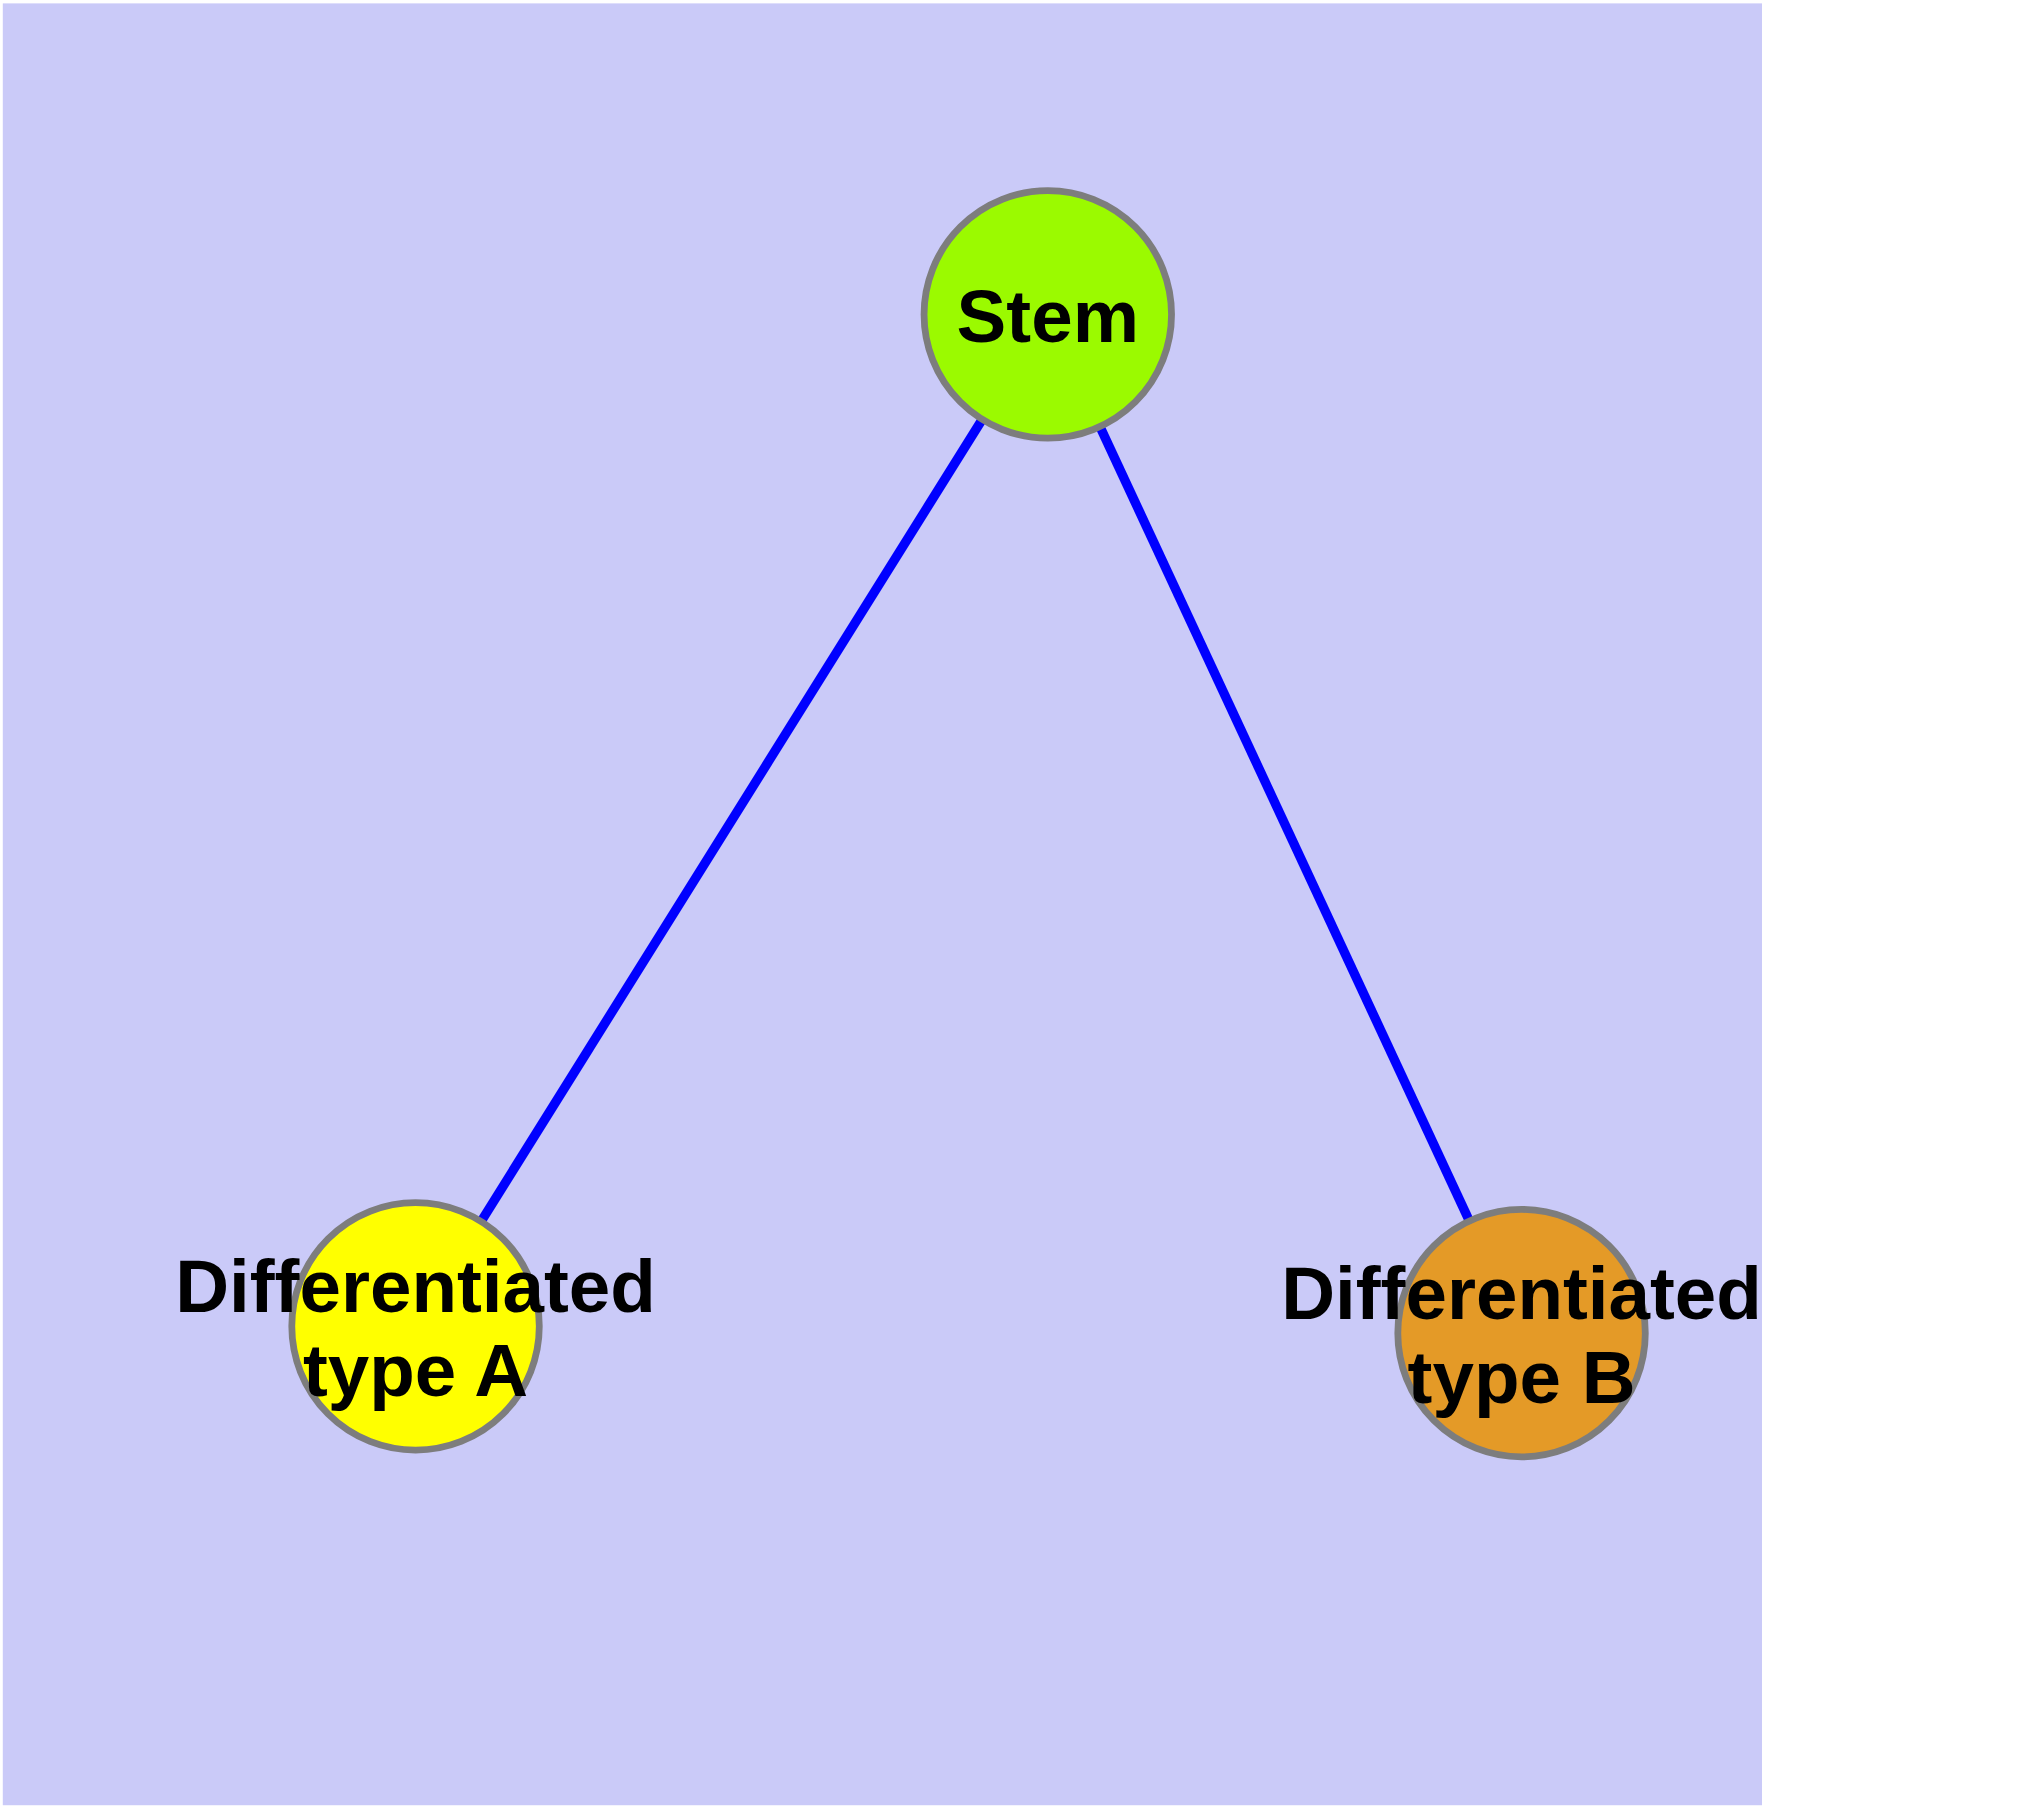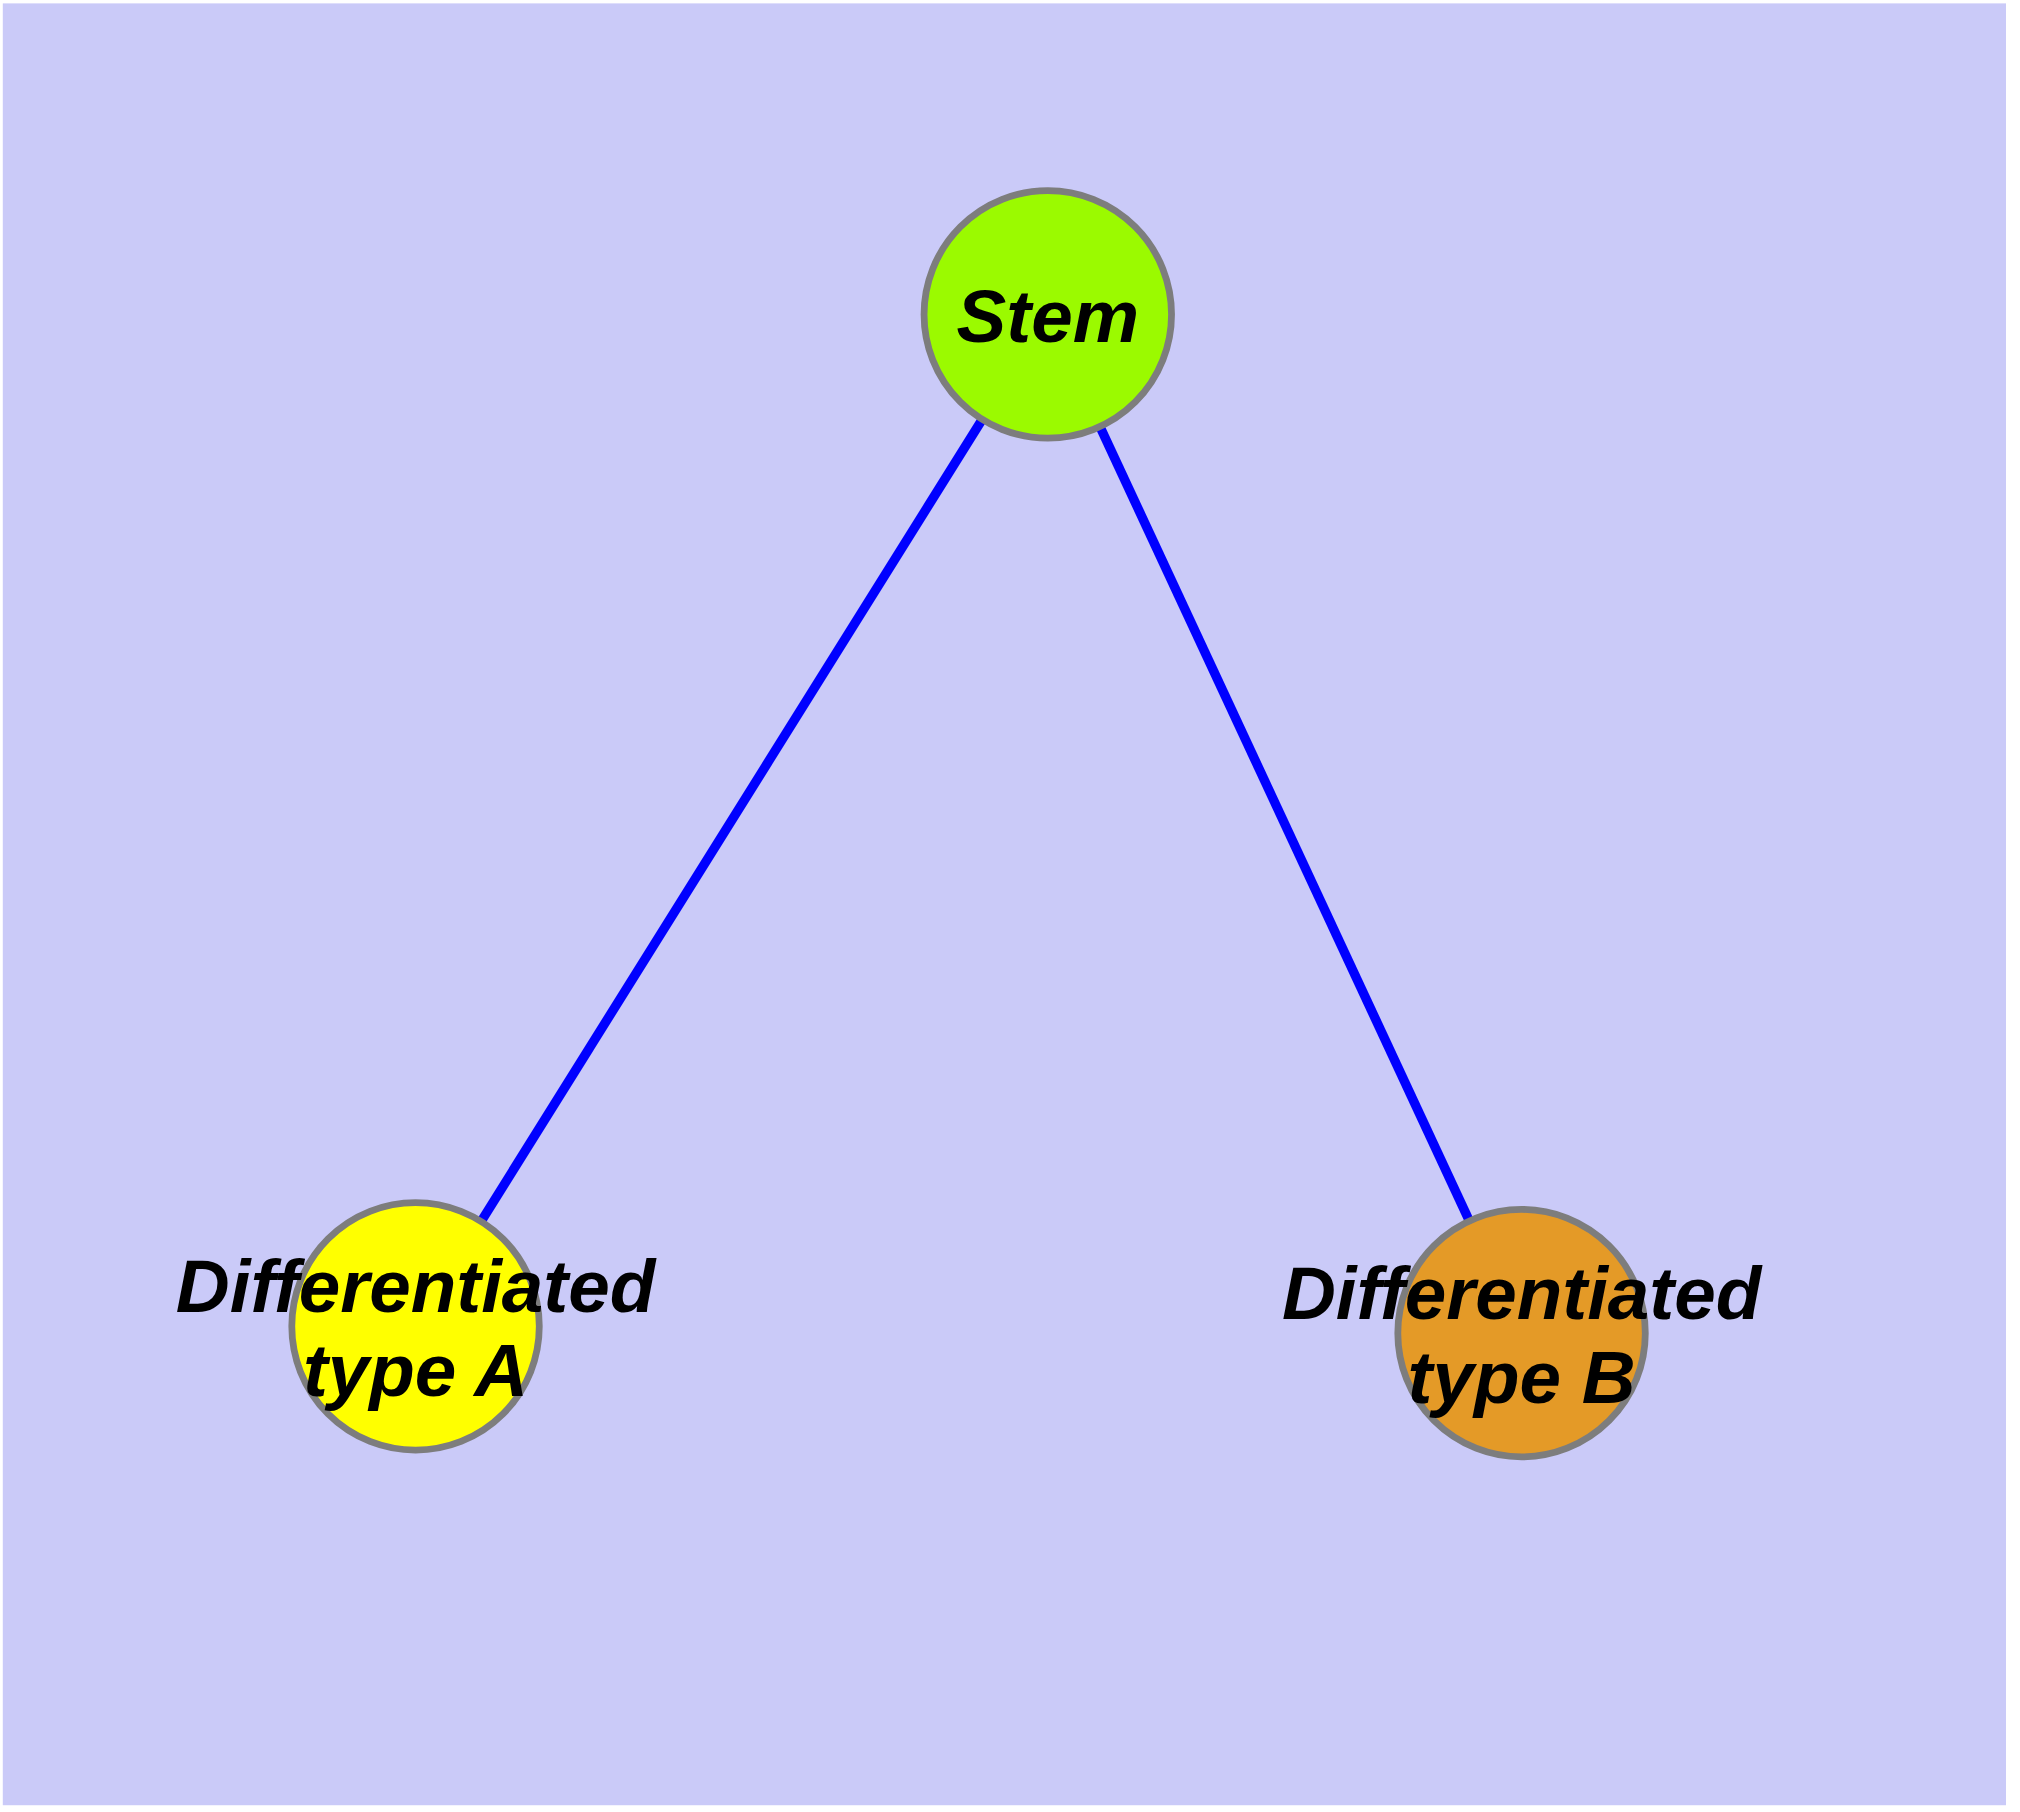--- a/index.html
+++ b/index.html
@@ -2,25 +2,24 @@
 <html style="font-size:13.6px"><head>
 <meta charset="utf-8">
 <style>
   html, body {
     margin: 0;
     padding: 0;
     background: #ffffff;
   }
   .page {
     position: relative;
-    width: 2006px;
+    width: 1762px;
     height: 1812px;
     background: #ffffff;
     overflow: hidden;
-    font-style: italic;
   }
   .page svg {
     position: absolute;
     left: 0;
     top: 0;
     display: block;
   }
   svg text.node-label {
     font-family: "Liberation Sans", "DejaVu Sans", sans-serif;
     font-weight: bold;

